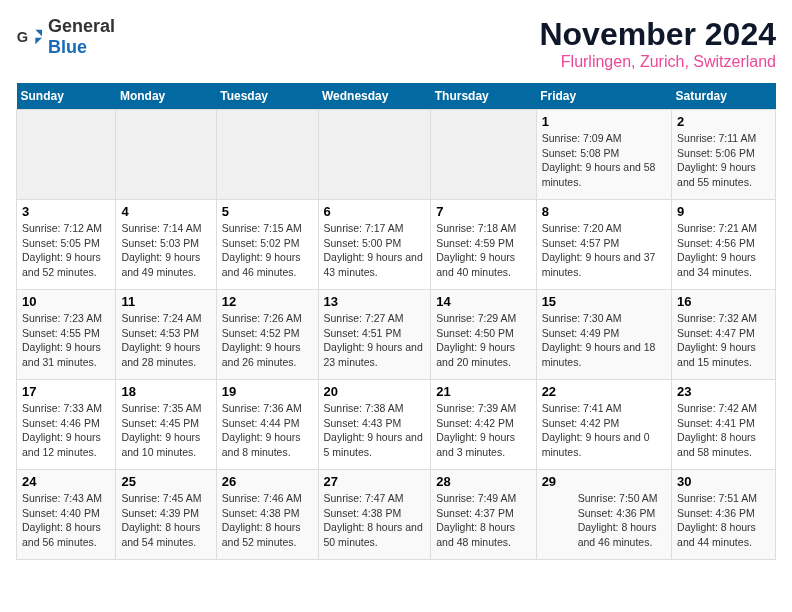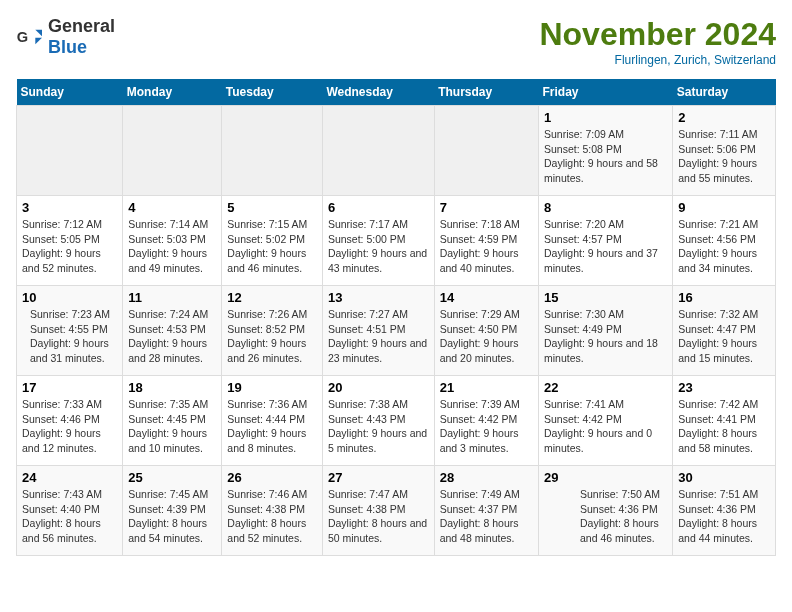--- a/index.html
+++ b/index.html
@@ -34,25 +34,25 @@
     .logo-icon {
       width: 28px;
       height: 20px;
     }
     .title-area {
       text-align: right;
     }
     .month-title {
       font-size: 32px;
       font-weight: bold;
-      color: #4d7c0f;
+      color: #0f172a;
     }
     .location-title {
-      font-size: 12px;
-      color: #0369a1;
+      font-size: 16px;
+      color: #ec4899;
     }
     table {
       width: 100%;
       border-collapse: collapse;
       font-size: 11px;
     }
     thead th {
       background: #0369a1;
       color: #fff;
       padding: 6px 4px;
@@ -180,34 +180,34 @@
         <td>
           <div class="day-num">9</div>
           <div class="day-info" style="white-space: pre-line;">Sunrise: 7:21 AM
 Sunset: 4:56 PM
 Daylight: 9 hours and 34 minutes.</div>
         </td>
       </tr>
       <tr>
         <td>
           <div class="day-num">10</div>
-          <div class="day-info" style="white-space: pre-line; margin-left: 8px;">Sunrise: 7:23 AM
+          <div class="day-info" style="white-space: pre-line;">Sunrise: 7:23 AM
 Sunset: 4:55 PM
 Daylight: 9 hours and 31 minutes.</div>
         </td>
         <td>
           <div class="day-num">11</div>
           <div class="day-info" style="white-space: pre-line;">Sunrise: 7:24 AM
 Sunset: 4:53 PM
 Daylight: 9 hours and 28 minutes.</div>
         </td>
         <td>
           <div class="day-num">12</div>
           <div class="day-info" style="white-space: pre-line;">Sunrise: 7:26 AM
-Sunset: 8:52 PM
+Sunset: 4:52 PM
 Daylight: 9 hours and 26 minutes.</div>
         </td>
         <td>
           <div class="day-num">13</div>
           <div class="day-info" style="white-space: pre-line;">Sunrise: 7:27 AM
 Sunset: 4:51 PM
 Daylight: 9 hours and 23 minutes.</div>
         </td>
         <td>
           <div class="day-num">14</div>

